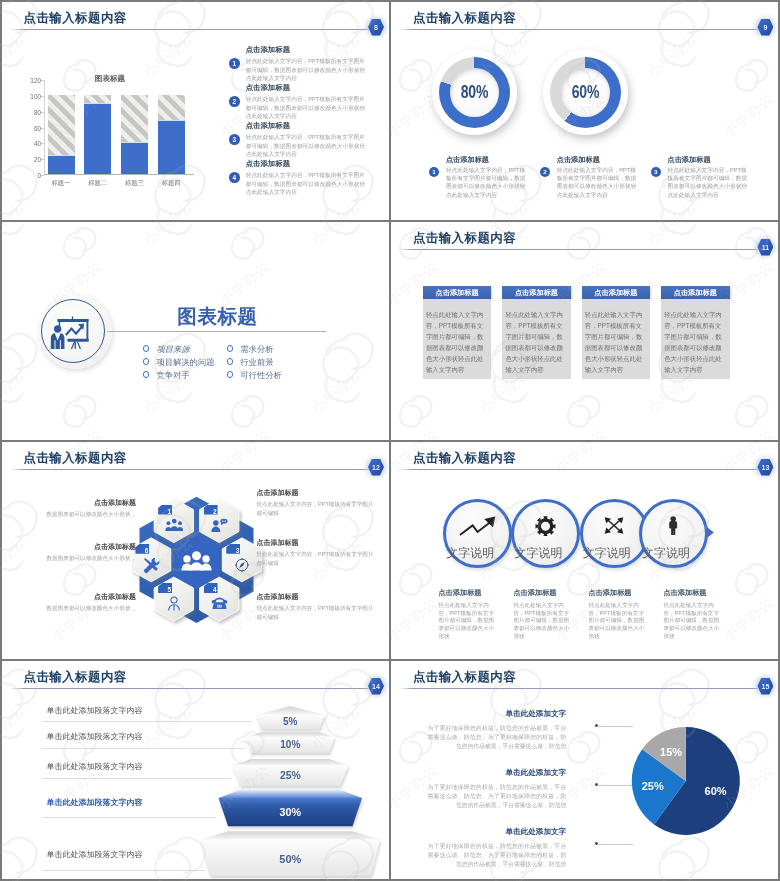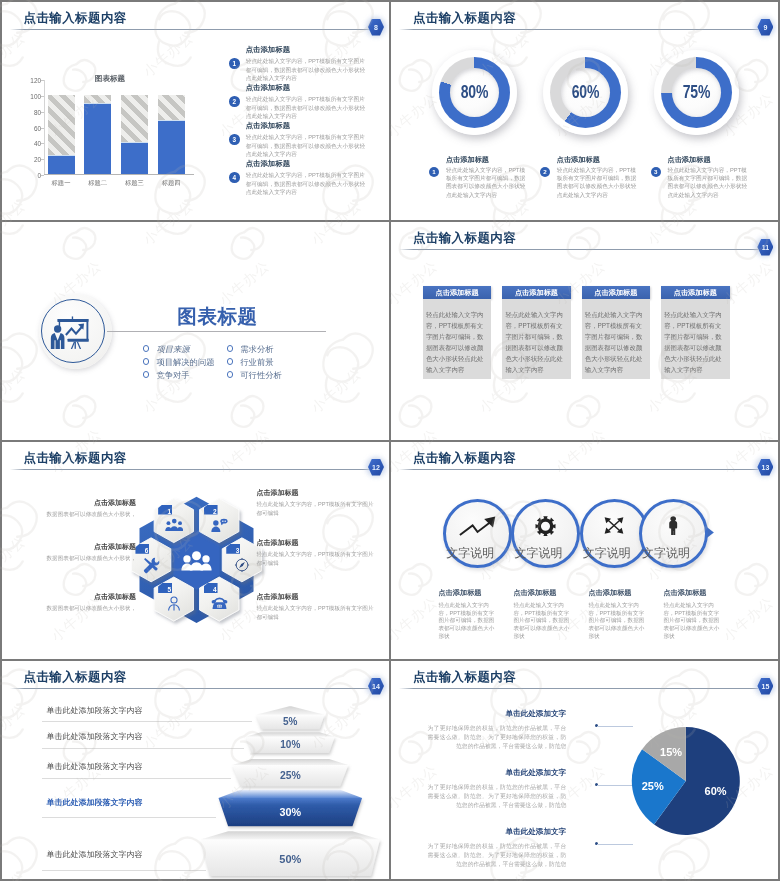--- a/index.html
+++ b/index.html
@@ -198,27 +198,20 @@
           <div class="dring" style="background:conic-gradient(#3d6ec9 0deg 288deg,#d9d9da 288deg 360deg)"></div>
           <div class="dhole">
             <span>80%</span>
           </div>
         </div>
         <div class="dwrap" style="left: 151.6px; top: 47.8px;">
           <div class="dbezel"></div>
           <div class="dring" style="background:conic-gradient(#3d6ec9 0deg 216deg,#d9d9da 216deg 360deg)"></div>
           <div class="dhole">
             <span>60%</span>
-          </div>
-        </div>
-        <div class="dwrap" style="left: 262.6px; top: 47.8px;">
-          <div class="dbezel"></div>
-          <div class="dring" style="background:conic-gradient(#3d6ec9 0deg 270deg,#d9d9da 270deg 360deg)"></div>
-          <div class="dhole">
-            <span>75%</span>
           </div>
         </div>
       </div>
   <div id="s2-caps">
         <div class="dcap" style="left: 37.7px;">
           <div class="cbadge">1</div>
           <div class="ct">点击添加标题</div>
           <div class="cb">轻点此处输入文字内容，PPT模板所有文字图片都可编辑，数据图表都可以修改颜色大小形状轻点此处输入文字内容</div>
         </div>
         <div class="dcap" style="left: 148.5px;">

